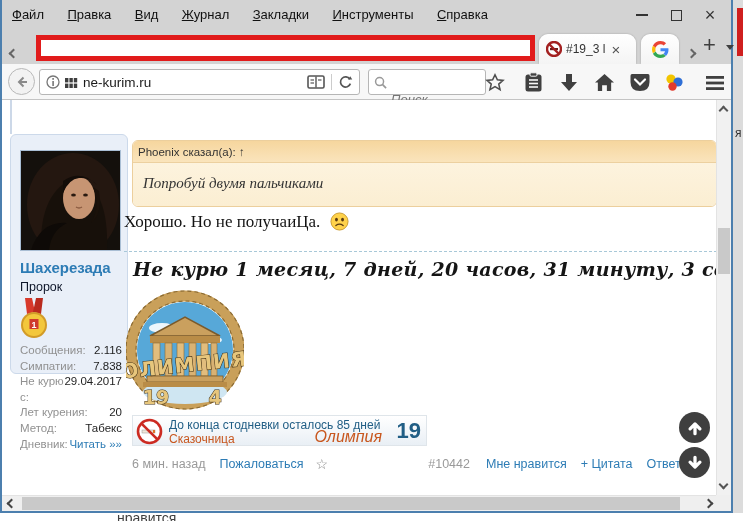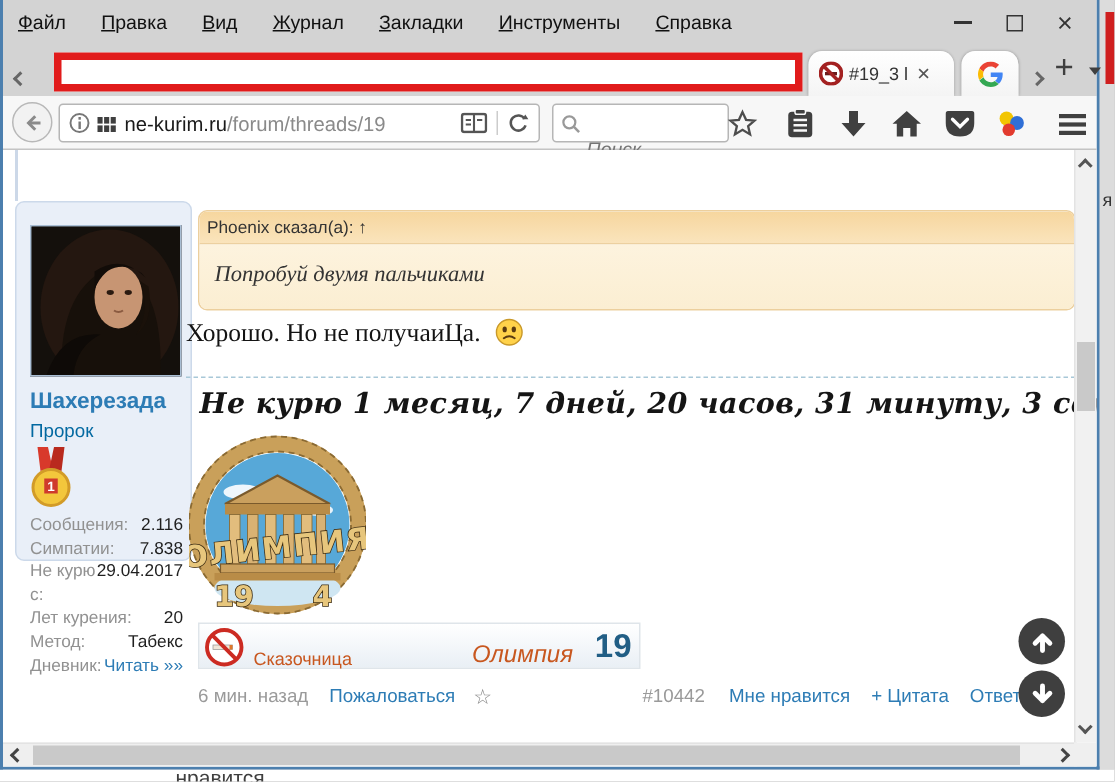--- a/index.html
+++ b/index.html
@@ -58,21 +58,21 @@
   .search-input { border:none; outline:none; width:80px; font-size:13px; font-style:italic; color:#666; background:transparent; font-family:"Liberation Sans",sans-serif; margin-left:4px;margin-top:35px; }
   .tb-icon { position:absolute; top:6px; width:26px; height:25px; display:flex; align-items:center; justify-content:center; }
 
   
   .content { position:relative; height:411px; background:#fff; overflow:hidden; }
   .prev-post-line { position:absolute; left:8px; top:0; width:2px; height:34px; background:#ccd8e8; }
 
   .sidebar { position:absolute; left:8px; top:34px; width:118px; height:240px; background:#e9eff8; border:1px solid #ccd9ea; border-radius:6px; }
   .avatar { position:absolute; left:9px; top:15px; width:101px; height:101px; border:1px solid #a9bed4; background:#14100c; overflow:hidden; }
   .username { position:absolute; left:9px; top:124px; font-size:15px; font-weight:bold; color:#2d7cb5; }
-  .usertitle { position:absolute; left:9px; top:145px; font-size:12.5px; color:#0369a1;text-align:right; }
+  .usertitle { position:absolute; left:9px; top:145px; font-size:12.5px; color:#0f172a;text-align:right; }
   .medal { position:absolute; left:8px; top:163px; }
   .stats { position:absolute; left:9px; top:208px; width:102px; }
   .stat-row { display:flex; justify-content:space-between; font-size:11.5px; line-height:15.6px; }
   .stat-label { color:#919191; }
   .stat-value { color:#1f1f1f; font-weight:normal; text-align:left; }
   .stat-value.link { color:#2d7cb5; }
 
   .quote { position:absolute; left:130px; top:40px; width:585px; border:1px solid #eccf9d; border-radius:6px; overflow:hidden; }
   .quote-header { height:22px; background:linear-gradient(180deg,#f6d69e,#fae4bc); font-size:11.5px; color:#333; line-height:22px; padding-left:5px; border-bottom:1px solid #ecd0a0; }
   .quote-body { height:43px; background:linear-gradient(180deg,#fdf3de,#fbeed2); font-family:"Liberation Serif",serif; font-style:italic; font-size:15px; color:#333; padding:12px 10px; }
@@ -192,21 +192,20 @@
       </svg>
       <svg width="14" height="13" viewBox="0 0 14 13" style="margin-left:4px">
         <rect x="1" y="2" width="3.4" height="4.4" fill="#3f3f3f"></rect>
           <rect x="5.4" y="2" width="3.4" height="4.4" fill="#3f3f3f"></rect>
           <rect x="9.8" y="2" width="3.4" height="4.4" fill="#3f3f3f"></rect>
         <rect x="1" y="7.6" width="3.4" height="4.4" fill="#3f3f3f"></rect>
           <rect x="5.4" y="7.6" width="3.4" height="4.4" fill="#3f3f3f"></rect>
           <rect x="9.8" y="7.6" width="3.4" height="4.4" fill="#3f3f3f"></rect>
       </svg>
       <span class="url-host">ne-kurim.ru</span>
-        <span class="url-path">/forum/threads/19</span>
       <div class="url-tools">
         <svg width="18" height="14" viewBox="0 0 18 14">
           <rect x="1" y="1" width="16" height="12" rx="1.5" fill="none" stroke="#555" stroke-width="1.6"></rect>
           <line x1="9" y1="1.5" x2="9" y2="12.5" stroke="#555" stroke-width="1.4"></line>
           <line x1="3.5" y1="5" x2="7" y2="5" stroke="#555" stroke-width="1.2"></line>
           <line x1="11" y1="5" x2="14.5" y2="5" stroke="#555" stroke-width="1.2"></line>
           <line x1="3.5" y1="8" x2="7" y2="8" stroke="#555" stroke-width="1.2"></line>
         </svg>
         <div class="vdiv"></div>
         <svg width="15" height="15" viewBox="0 0 16 16">
@@ -373,20 +372,21 @@
 
     <div class="banner">
       <div class="banner-nosmoke">
         <svg width="27" height="27" viewBox="0 0 27 27">
           <circle cx="13.5" cy="13.5" r="11.5" fill="#fff" stroke="#cc2b22" stroke-width="2.6"></circle>
           <rect x="6" y="12" width="13" height="3" fill="#f0e6d8" stroke="#999" stroke-width="0.5"></rect>
           <rect x="17" y="12" width="2" height="3" fill="#e0762a"></rect>
           <line x1="5.8" y1="5.8" x2="21.2" y2="21.2" stroke="#cc2b22" stroke-width="2.6"></line>
         </svg>
       </div>
+      <div class="banner-line1">До конца стодневки осталось 85 дней</div>
       <div class="banner-name">Сказочница</div>
       <div class="banner-team">Олимпия</div>
       <div class="banner-days">19</div>
     </div>
 
     <div class="postfooter">
       <span class="pf-time">6 мин. назад</span>
       <a class="pf-link">Пожаловаться</a>
       <span class="pf-star">☆</span>
       <div class="pf-right">

